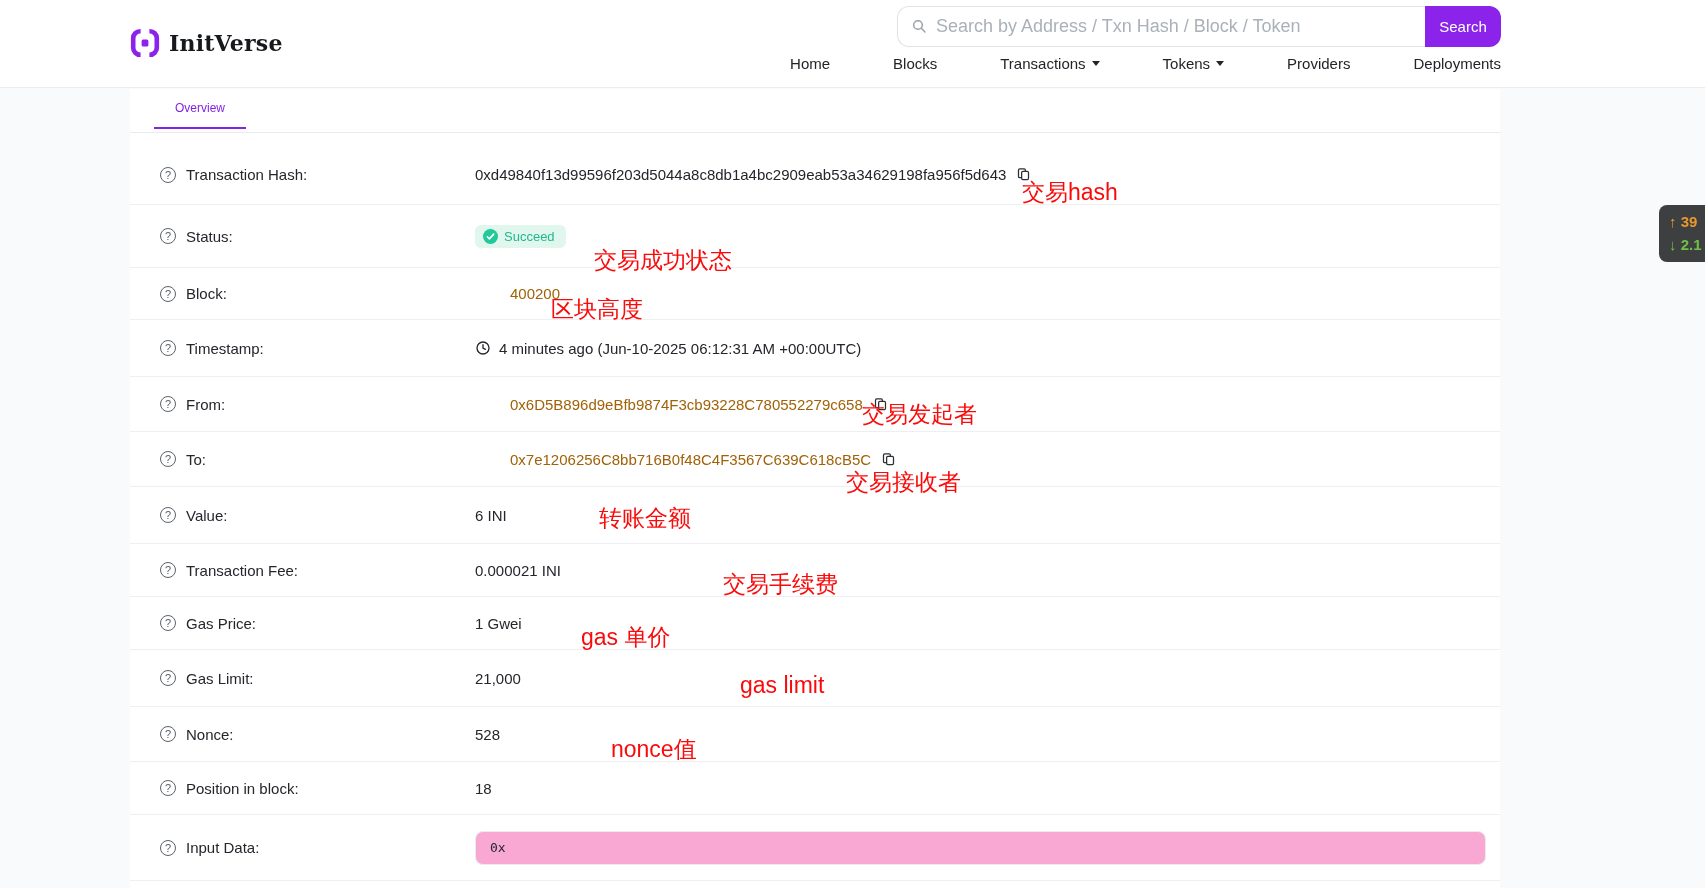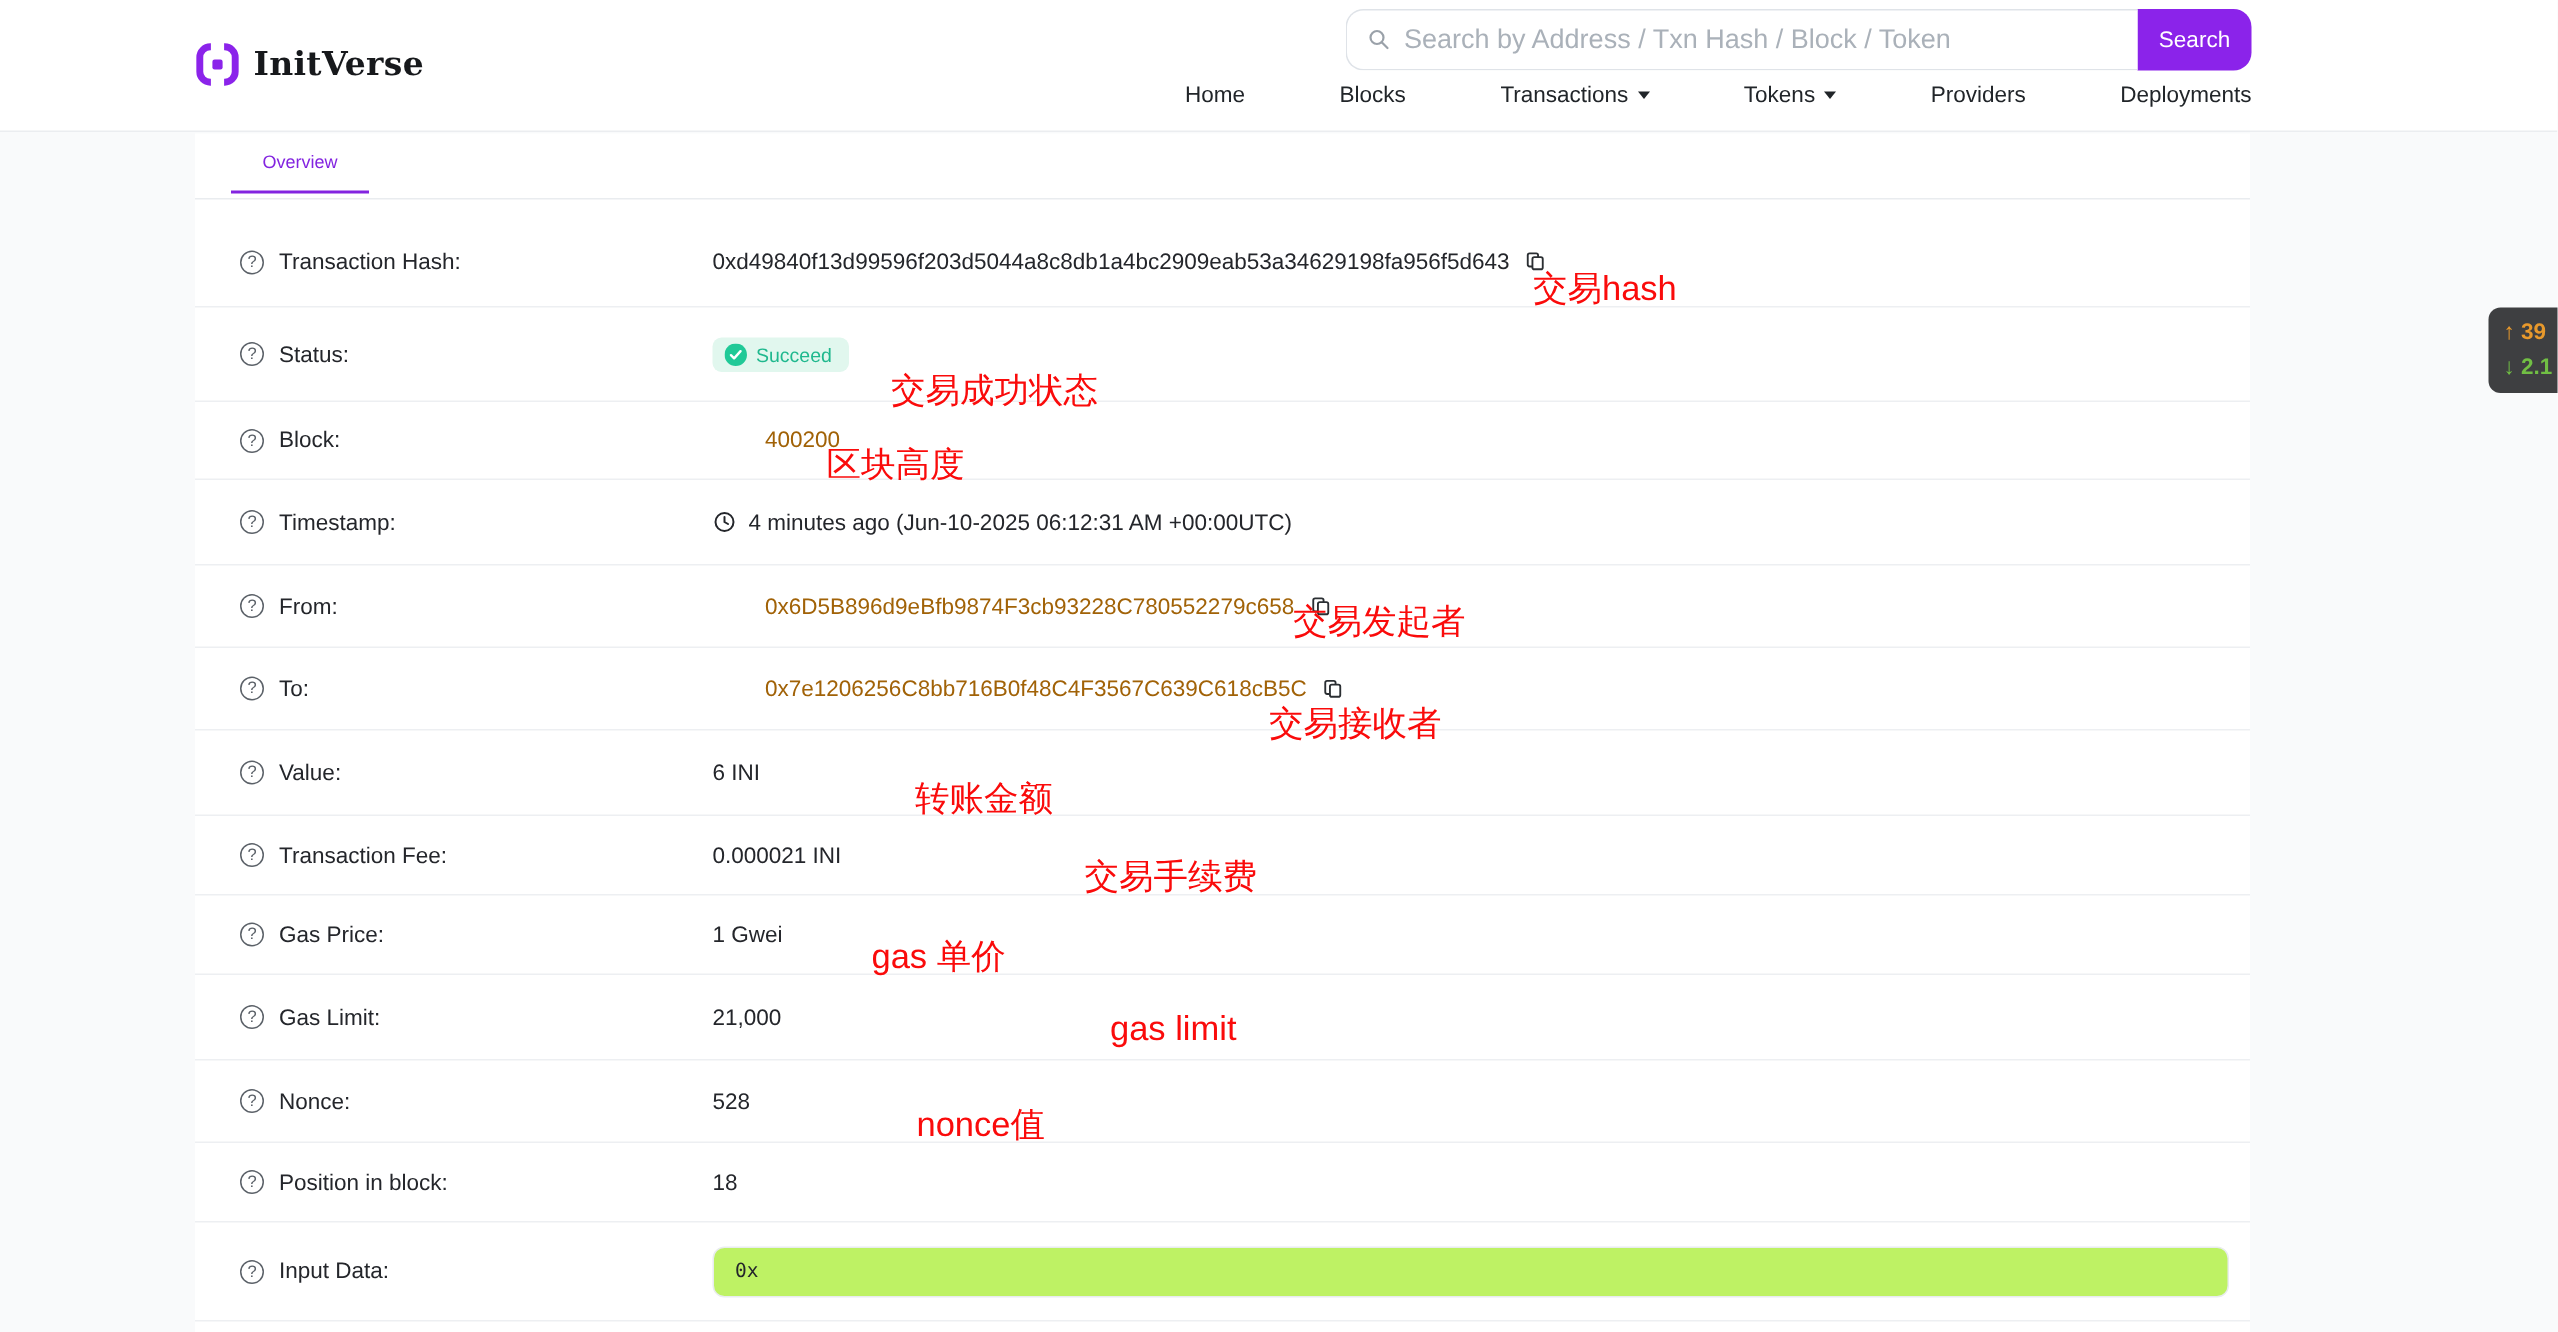--- a/index.html
+++ b/index.html
@@ -40,21 +40,21 @@
                gap:10px; font-size:15px; color:#24262b; }
   .q-icon { width:16px; height:16px; min-width:16px; border:1px solid #5b6168; border-radius:50%;
             color:#5b6168; font-size:11px; line-height:14px; text-align:center; display:inline-block; }
   .row-value { flex:1; font-size:15px; color:#24262b; display:flex; align-items:center; gap:8px; }
   .addr { color:#a16207; text-decoration:none; cursor:pointer;margin-left:35px; }
   .copy-btn { display:inline-flex; cursor:pointer; margin-left:2px; }
 
   .badge { display:inline-flex; align-items:center; gap:6px; background:#e1f7ee; color:#1fb88e;
            font-size:13px; padding:4px 11px 4px 8px; border-radius:6px; }
 
-  .input-box { flex:1; margin-right:14px; height:34px; background:#bef264; border:1px solid #e9ecef;
+  .input-box { flex:1; margin-right:14px; height:34px; background:#f9a8d4; border:1px solid #e9ecef;
                border-radius:8px; line-height:32px; padding:0 14px;
                font-family:"DejaVu Sans Mono", monospace; font-size:13px; color:#24262b; }
 
   .ann { position:absolute; color:#fa0b0b; font-size:23px; white-space:nowrap; z-index:5; }
 
   
   .net-widget { position:absolute; left:1659px; top:205px; width:110px; background:#3e3f41;
                 border-radius:8px; padding:6px 10px; font-size:15px; font-weight:700;
                 line-height:1.5; z-index:20; }
   .net-up { color:#e8992c; }
@@ -210,21 +210,21 @@
   </div>
 
   <div class="row" style="height:57px;">
     <div class="row-label">
       <span class="q-icon">?</span>
       <span>Value:</span>
     </div>
     <div class="row-value">
         <span>6 INI</span>
       </div>
-    <span class="ann" style="left:469px; top:30px;margin-left:11px;">转账金额</span>
+    <span class="ann" style="left:469px; top:16px;">转账金额</span>
   </div>
 
   <div class="row" style="height:53px;">
     <div class="row-label">
       <span class="q-icon">?</span>
       <span>Transaction Fee:</span>
     </div>
     <div class="row-value">
         <span>0.000021 INI</span>
       </div>

